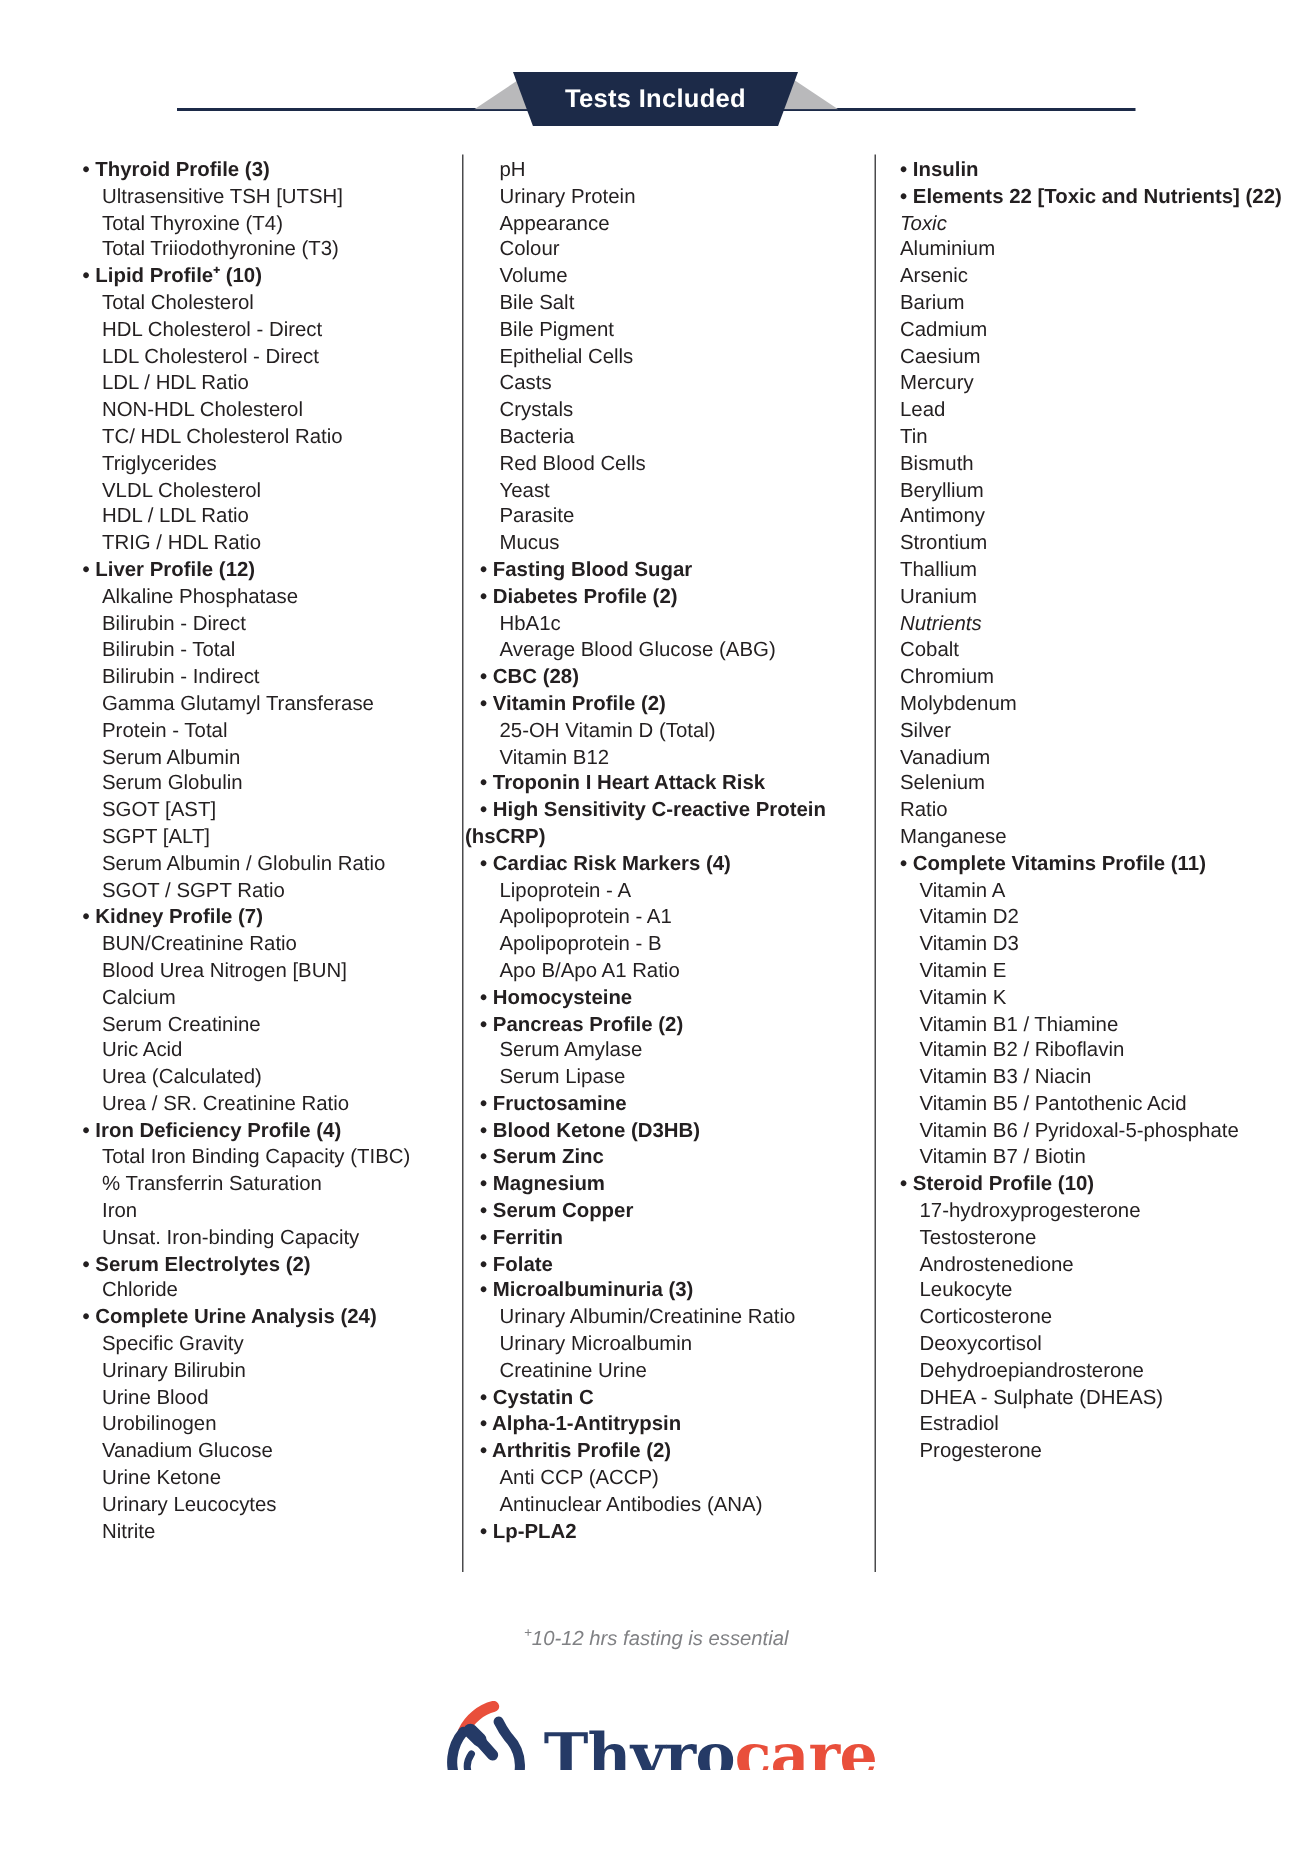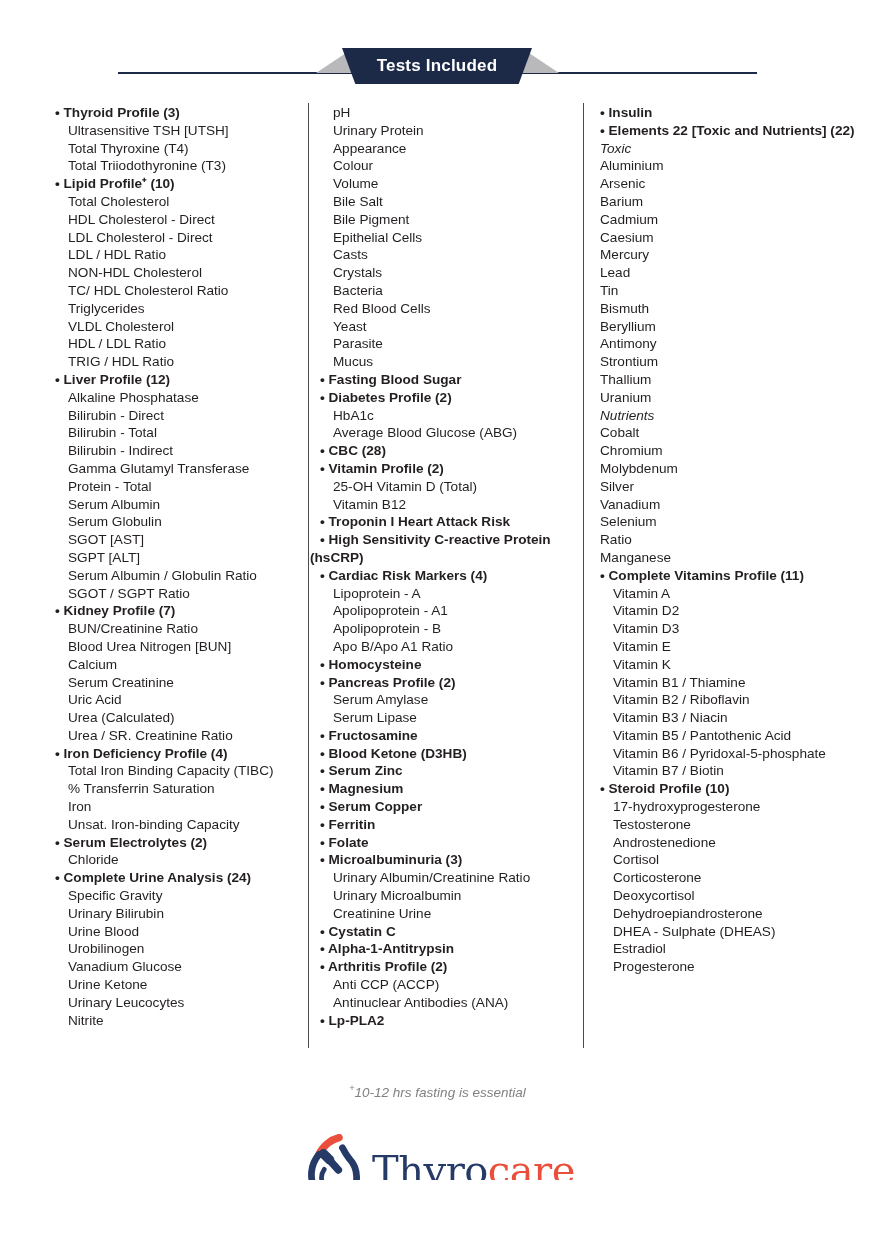--- a/index.html
+++ b/index.html
@@ -33,21 +33,21 @@
 
   
   .footnote { position:absolute; top:1083px; left:0; width:100%; text-align:center;
               color:#808184; font-style:italic; font-size:13.5px; }
   .footnote sup { font-size:9px; }
 
   
   .logo { position:absolute; top:1134px; left:0; width:100%; display:flex;
           flex-direction:column; align-items:center; }
   .logo-row { display:flex; align-items:center; gap:10px; }
-  .wordmark { font-family:"DejaVu Serif", serif; font-weight:normal; font-size:40px; letter-spacing:-0.5px; }
+  .wordmark { font-family:"DejaVu Serif", serif; font-weight:bold; font-size:40px; letter-spacing:-0.5px; }
   .wm-navy { color:#253a66; }
   .wm-red  { color:#e94f3b; }
   .tagline { margin-top:6px; color:#0369a1; font-size:19px; font-weight:600; letter-spacing:.4px; }
 </style>
 </head>
 <body>
 
 <div class="page">
 
   <div class="banner-wrap">
@@ -205,21 +205,21 @@
       <div class="row i">Vitamin B1 / Thiamine</div>
       <div class="row i">Vitamin B2 / Riboflavin</div>
       <div class="row i">Vitamin B3 / Niacin</div>
       <div class="row i">Vitamin B5 / Pantothenic Acid</div>
       <div class="row i">Vitamin B6 / Pyridoxal-5-phosphate</div>
       <div class="row i">Vitamin B7 / Biotin</div>
       <div class="row h"><span>• </span>Steroid Profile (10)</div>
       <div class="row i">17-hydroxyprogesterone</div>
       <div class="row i">Testosterone</div>
       <div class="row i">Androstenedione</div>
-      <div class="row i">Cortisol</div>
+      <div class="row i">Leukocyte</div>
       <div class="row i">Corticosterone</div>
       <div class="row i">Deoxycortisol</div>
       <div class="row i">Dehydroepiandrosterone</div>
       <div class="row i">DHEA - Sulphate (DHEAS)</div>
       <div class="row i">Estradiol</div>
       <div class="row i">Progesterone</div>
     </div>
 
   <div class="footnote">
     <sup>+</sup><span>10-12 hrs fasting is essential</span>

